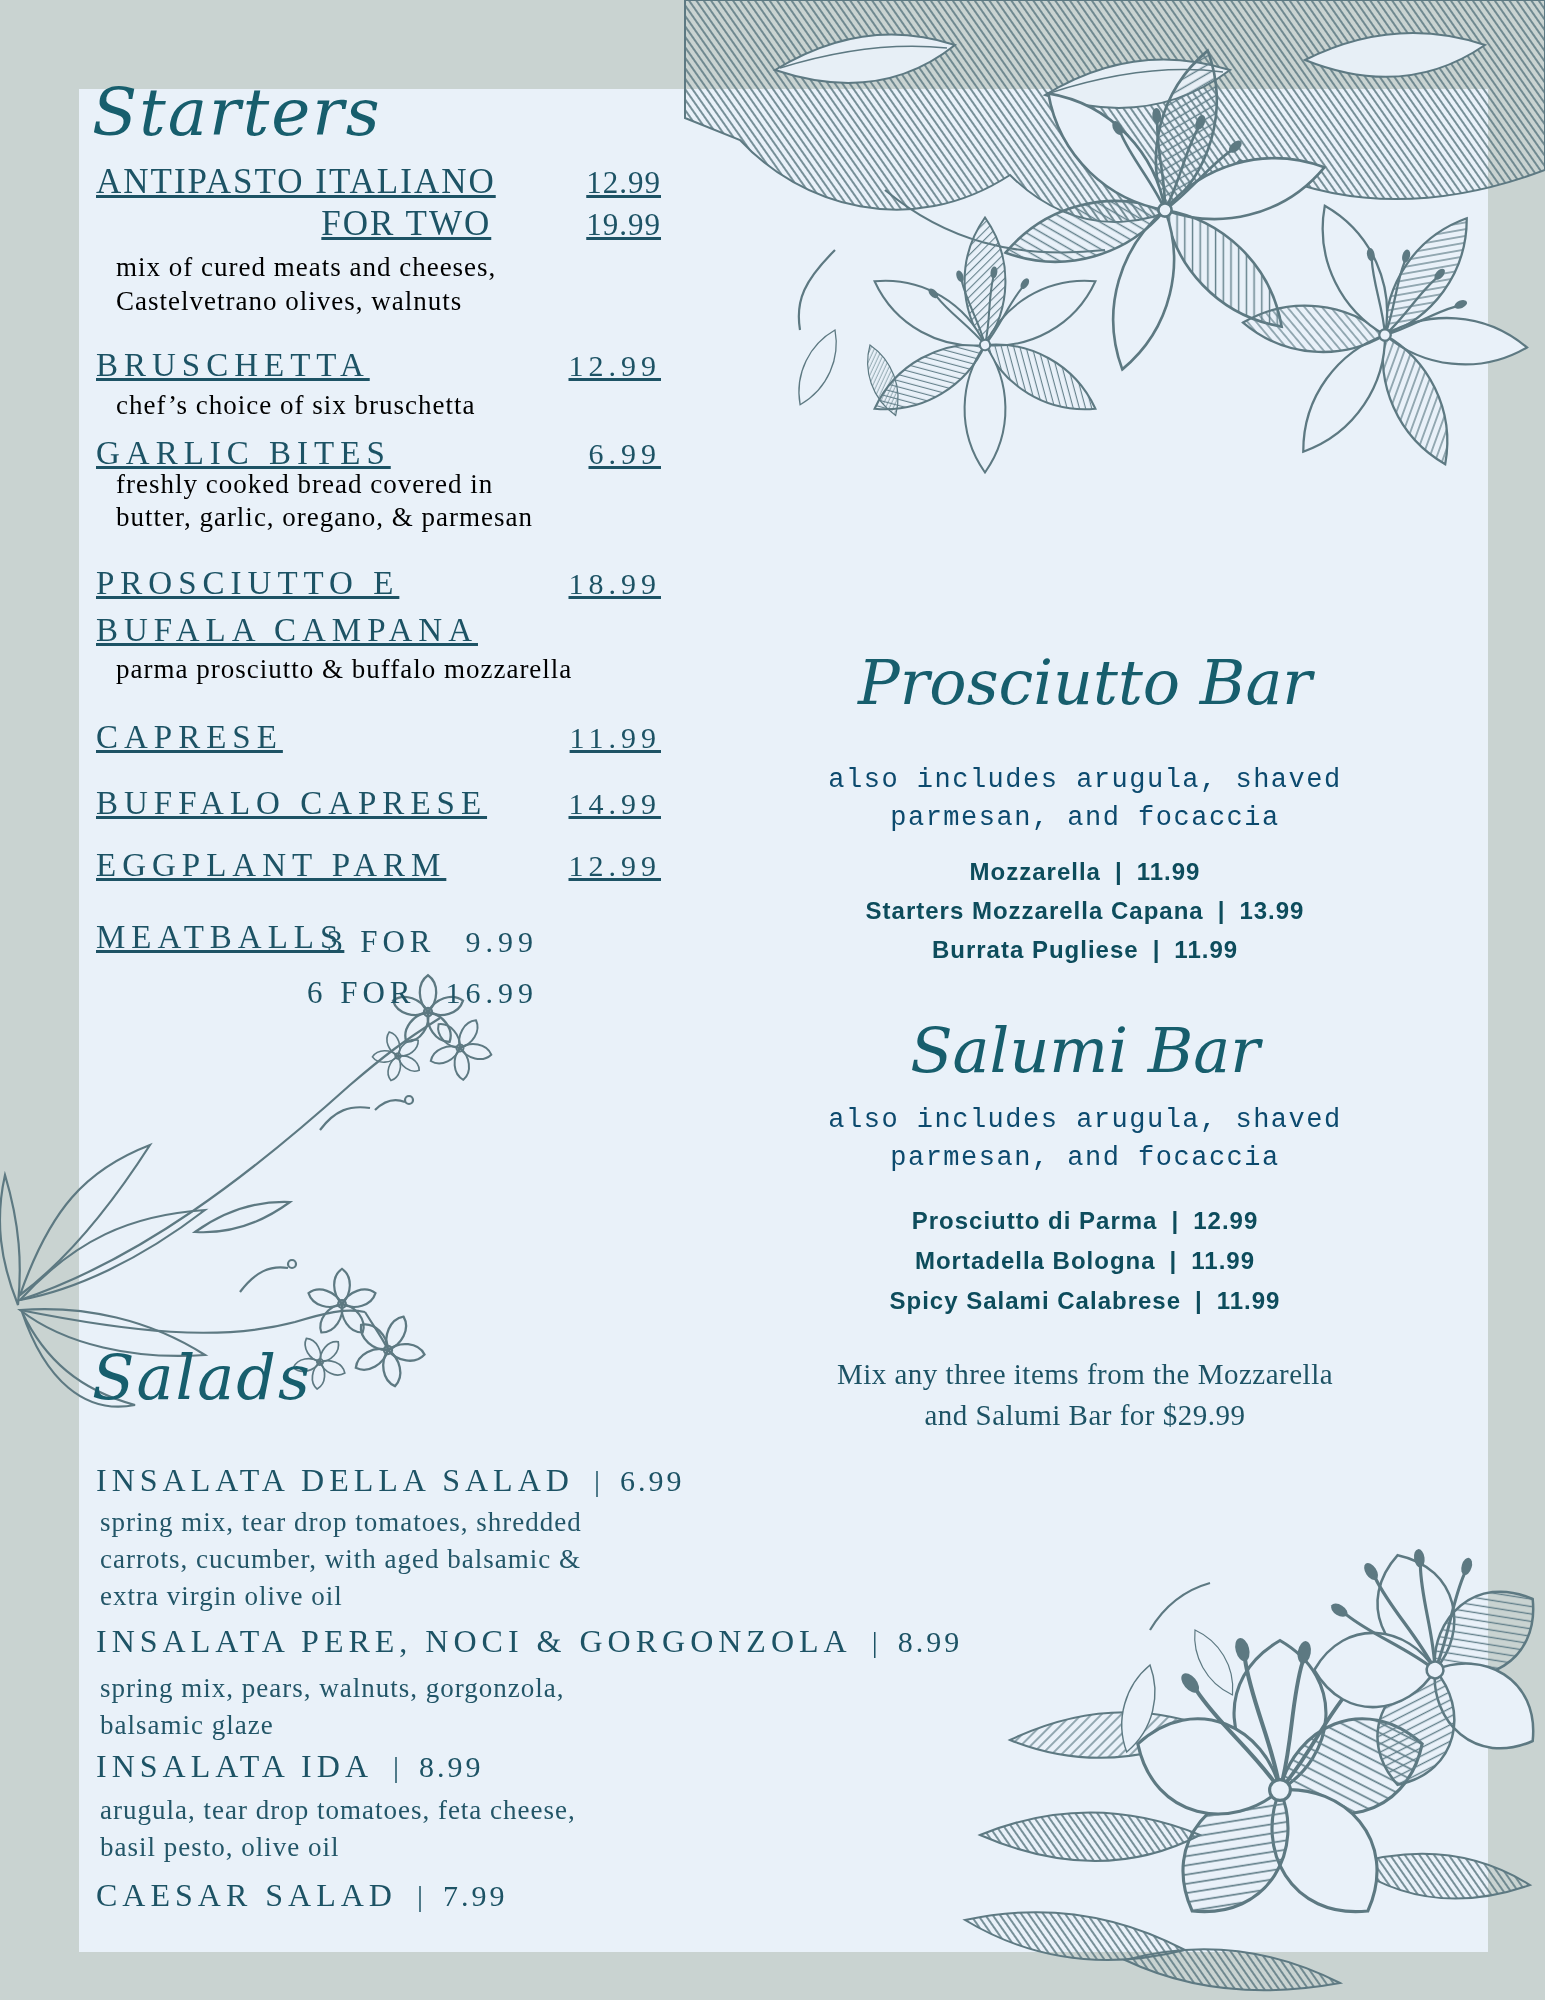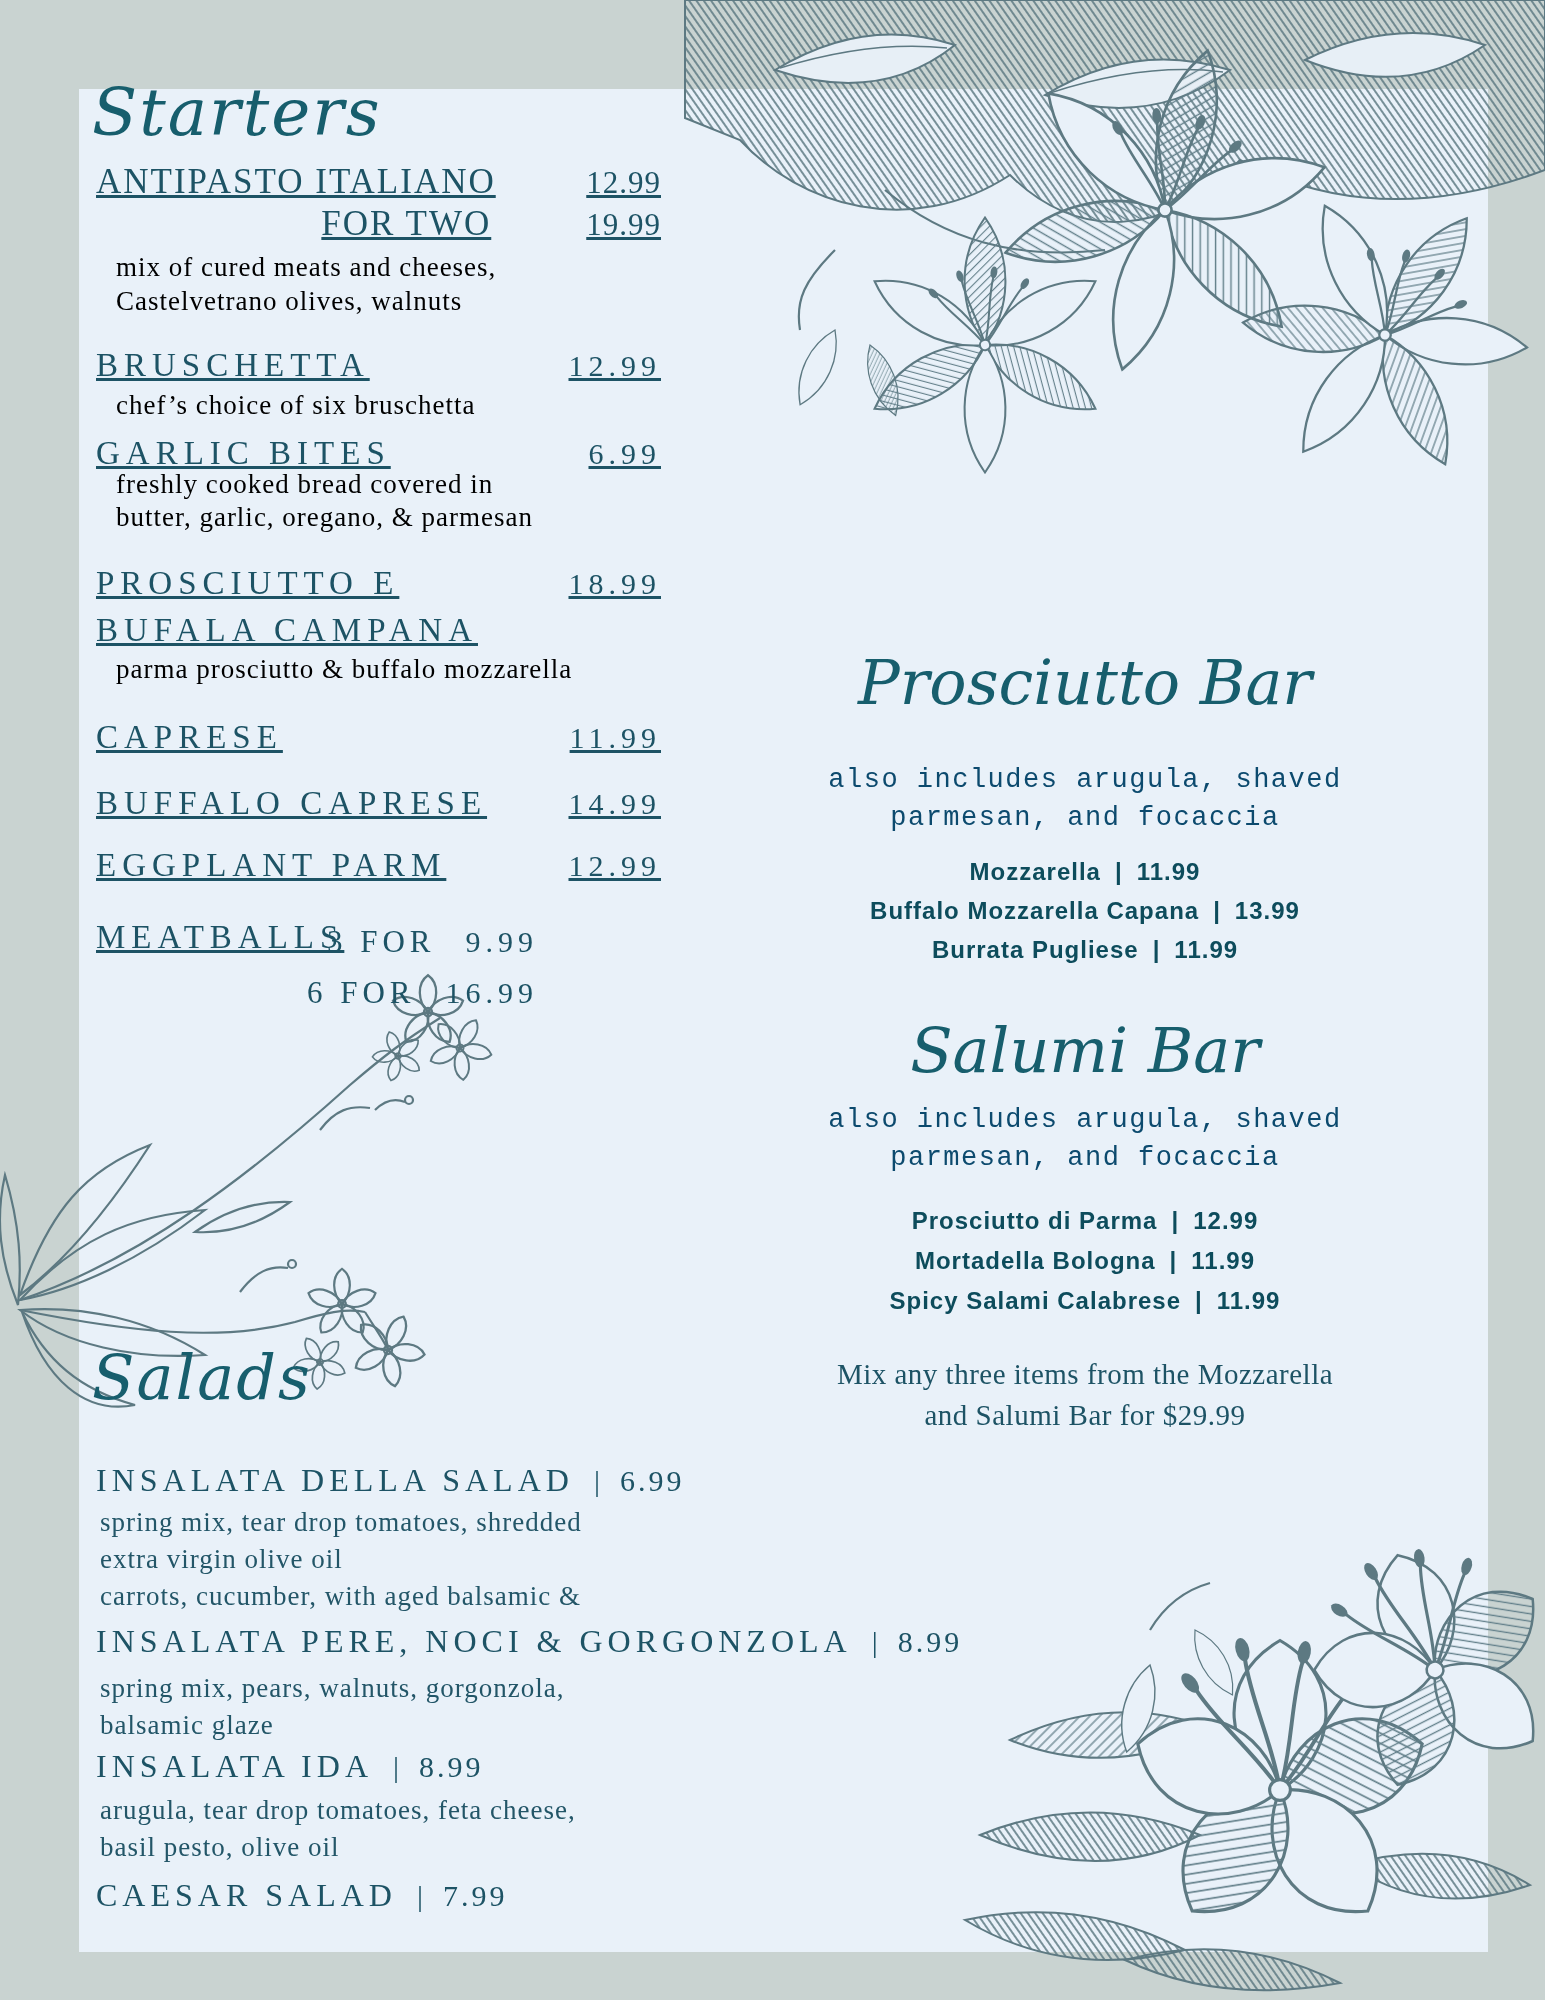--- a/index.html
+++ b/index.html
@@ -234,21 +234,21 @@
       <div class="script h-moz">Prosciutto Bar</div>
       <div class="note note-moz">
         <div>also includes arugula, shaved</div>
         <div>parmesan, and focaccia</div>
       </div>
       <div class="boldlist bl-moz">
         <div>
           <span>Mozzarella</span><span class="bsep">|</span><span>11.99</span>
         </div>
         <div>
-          <span>Buffalo Mozzarella Capana</span><span class="bsep">|</span><span>13.99</span>
+          <span>Starters Mozzarella Capana</span><span class="bsep">|</span><span>13.99</span>
         </div>
         <div>
           <span>Burrata Pugliese</span><span class="bsep">|</span><span>11.99</span>
         </div>
       </div>
 
       <div class="script h-salumi">Salumi Bar</div>
       <div class="note note-salumi">
         <div>also includes arugula, shaved</div>
         <div>parmesan, and focaccia</div>
@@ -271,22 +271,22 @@
       </div>
     </div>
 
     <div class="script h-salads">Salads</div>
 
     <div class="salad-line" style="top:1462px">
       <span class="iname">INSALATA DELLA SALAD</span><span class="ssep">|</span><span class="price">6.99</span>
     </div>
     <div class="sdesc" style="top:1504px">
       <div>spring mix, tear drop tomatoes, shredded</div>
+      <div>carrots, cucumber, with aged balsamic &amp;</div>
       <div>extra virgin olive oil</div>
-      <div>carrots, cucumber, with aged balsamic &amp;</div>
     </div>
 
     <div class="salad-line" style="top:1623px">
       <span class="iname">INSALATA PERE, NOCI &amp; GORGONZOLA</span><span class="ssep">|</span><span class="price">8.99</span>
     </div>
     <div class="sdesc" style="top:1670px">
       <div>spring mix, pears, walnuts, gorgonzola,</div>
       <div>balsamic glaze</div>
     </div>
 

